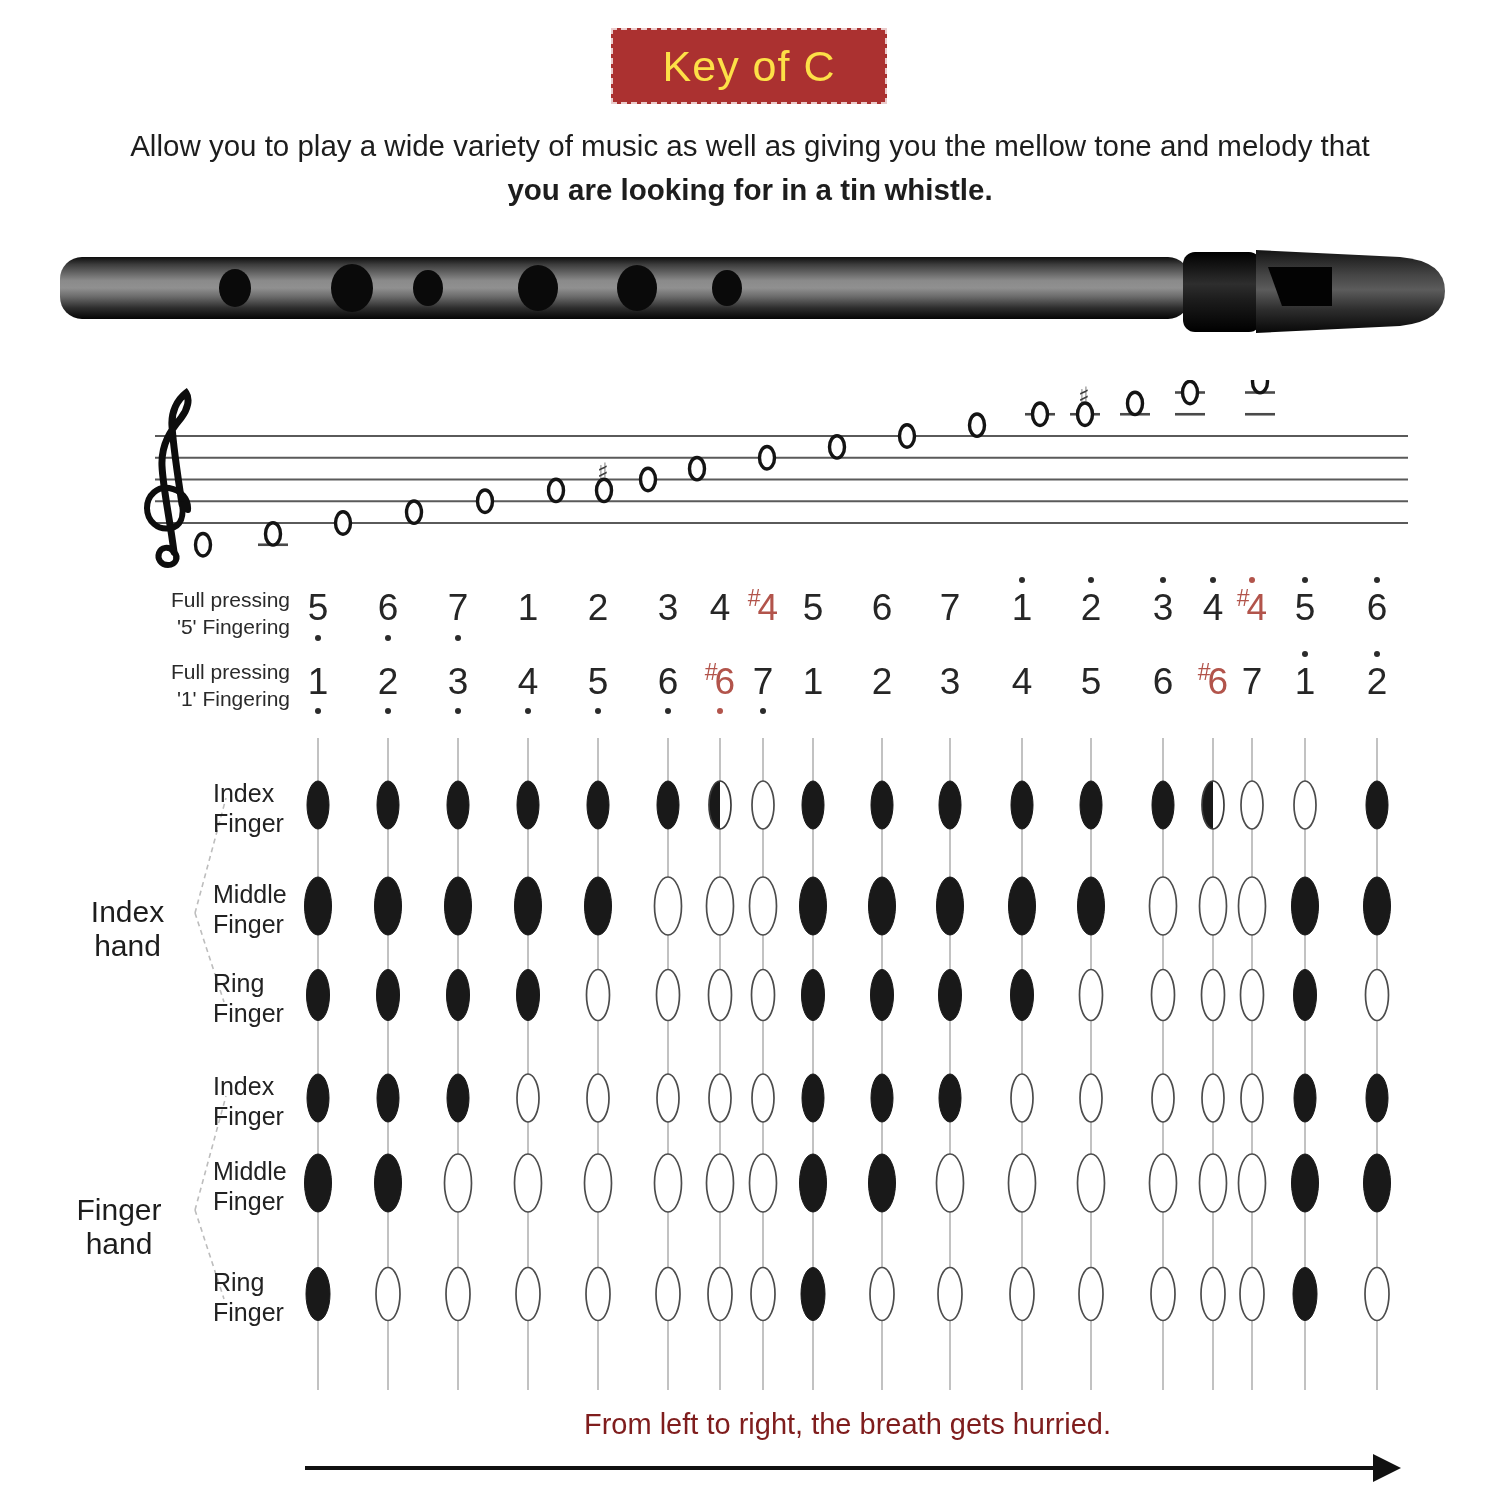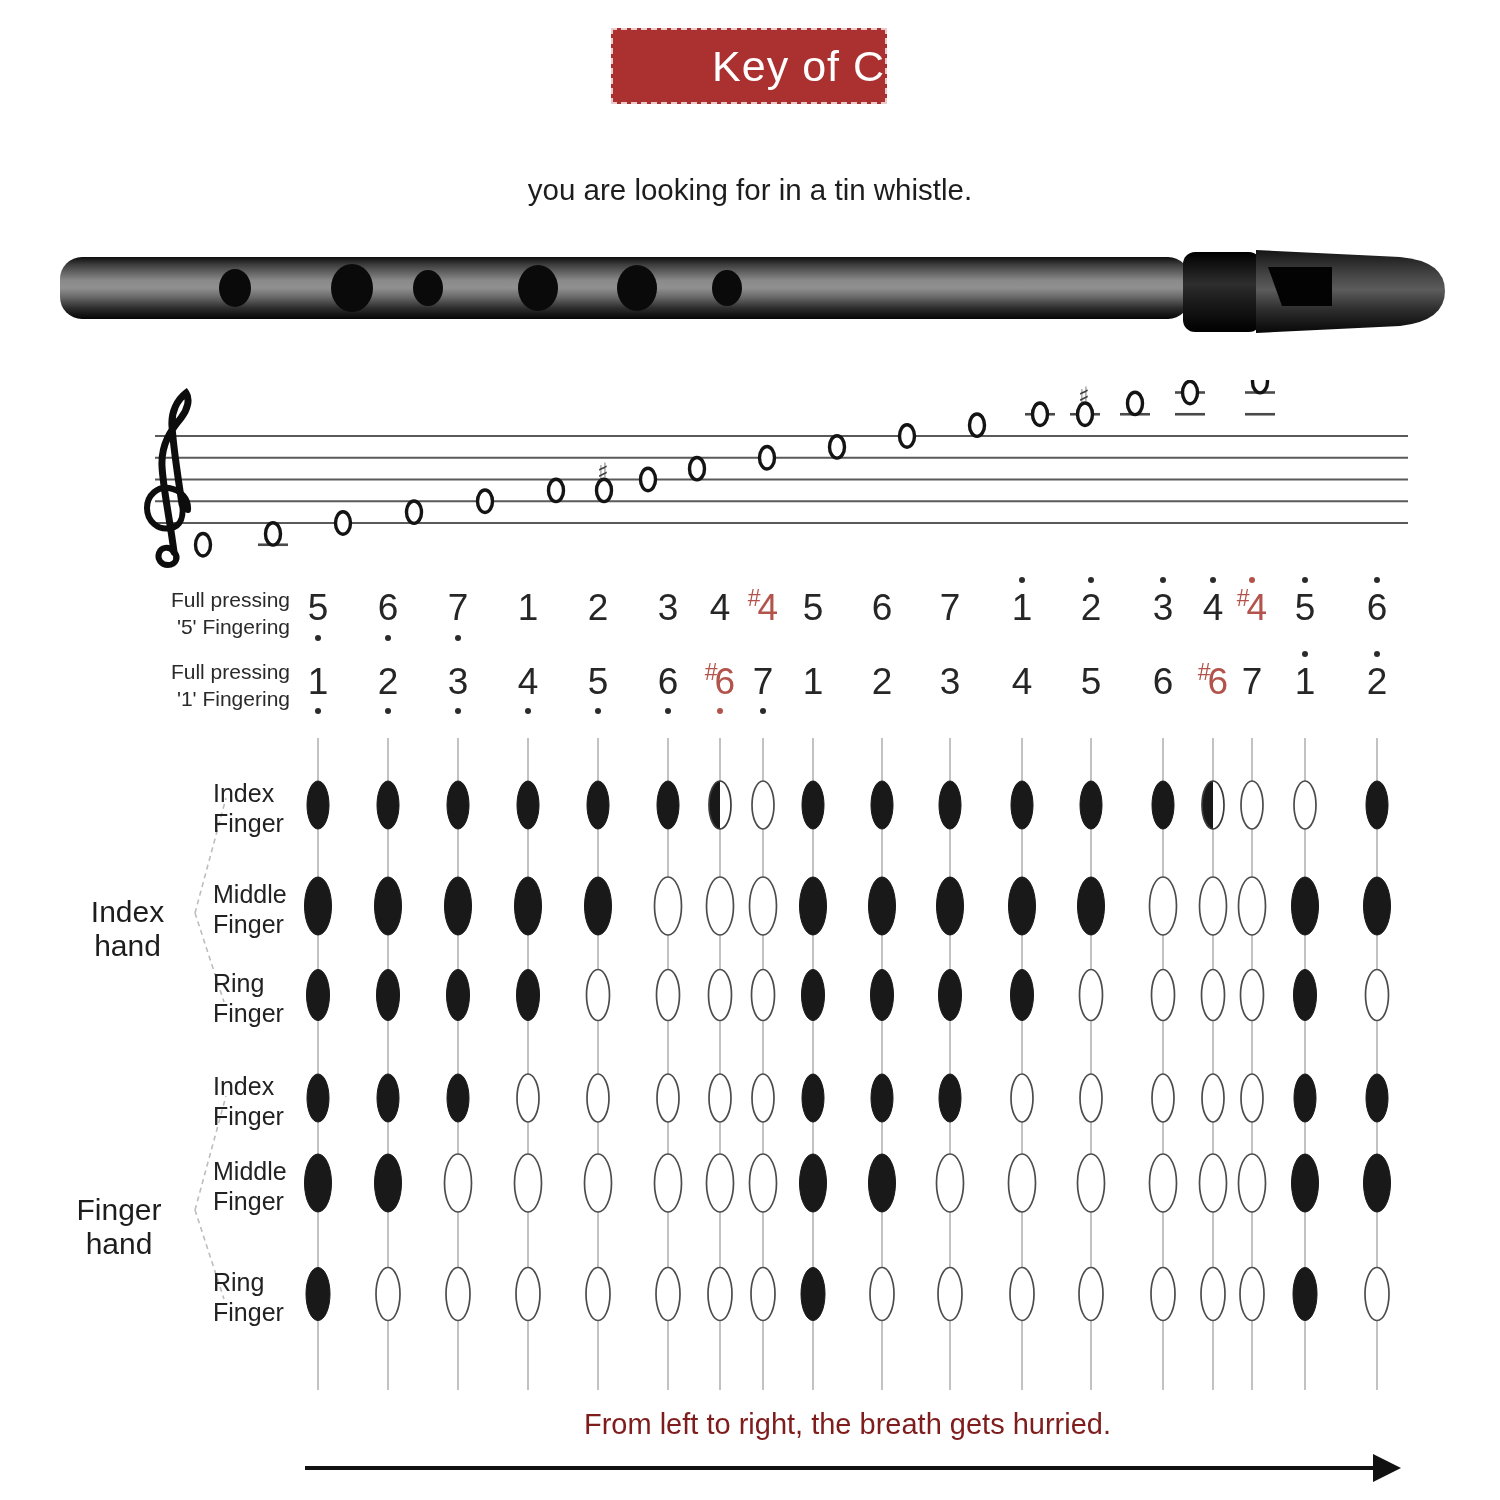--- a/index.html
+++ b/index.html
@@ -1,22 +1,22 @@
 <!DOCTYPE html>
 <html><head>
 <meta charset="utf-8">
 <style>
   html,body{margin:0;padding:0;background:#fff;}
   #canvas{position:relative;width:1500px;height:1500px;background:#ffffff;overflow:hidden;
           font-family:"Liberation Sans",sans-serif;}
   .banner{position:absolute;left:611px;top:28px;width:276px;height:76px;background:#ab3130;
-          color:#ffffff;font-size:43px;display:flex;align-items:center;justify-content:flex-end;
+          color:#fde047;font-size:43px;display:flex;align-items:center;justify-content:center;
           border:2px dashed rgba(255,255,255,.75);box-sizing:border-box;letter-spacing:1px;}
   .desc{position:absolute;left:0;width:1500px;text-align:center;font-size:29.5px;color:#1d1d1d;}
-  .desc.l1{top:129px;} .desc.l2{top:173px;}
+  .desc.l1{top:129px;} .desc.l2{top:173px;font-weight:bold;}
   .rowlabel{position:absolute;width:152px;text-align:right;font-size:21px;color:#2a2a2a;line-height:1.3;white-space:pre-line;}
   #lbl5{left:138px;top:586px;}
   #lbl1{left:138px;top:658px;}
   .num{position:absolute;width:70px;height:54px;line-height:54px;text-align:center;
        font-size:37px;color:#262626;}
   .num .sh{font-size:23px;position:relative;top:-14px;margin-right:-3px;}
   .num.red{color:#b2544b;}
   .dot{position:absolute;width:6px;height:6px;border-radius:50%;background:#2b2b2b;}
   .dot.red{background:#b2544b;}
   .fingerlabel{position:absolute;left:213px;width:100px;font-size:25px;line-height:1.18;
@@ -30,20 +30,21 @@
 </style>
 </head>
 <body>
 
 <div id="canvas">
 
   <div class="banner">
     <span>Key of C</span>
   </div>
 
+  <div class="desc l1">Allow you to play a wide variety of music as well as giving you the mellow tone and melody that</div>
   <div class="desc l2">you are looking for in a tin whistle.</div>
 
   <svg style="top:243px" width="1500" height="110" viewBox="0 0 1500 110">
     <defs>
       <linearGradient id="tubeG" x1="0" y1="0" x2="0" y2="1">
         <stop offset="0%" stop-color="#0d0d0d"></stop>
           <stop offset="12%" stop-color="#3c3c3c"></stop>
         <stop offset="38%" stop-color="#8a8a8a"></stop>
           <stop offset="50%" stop-color="#909090"></stop>
         <stop offset="64%" stop-color="#6b6b6b"></stop>

